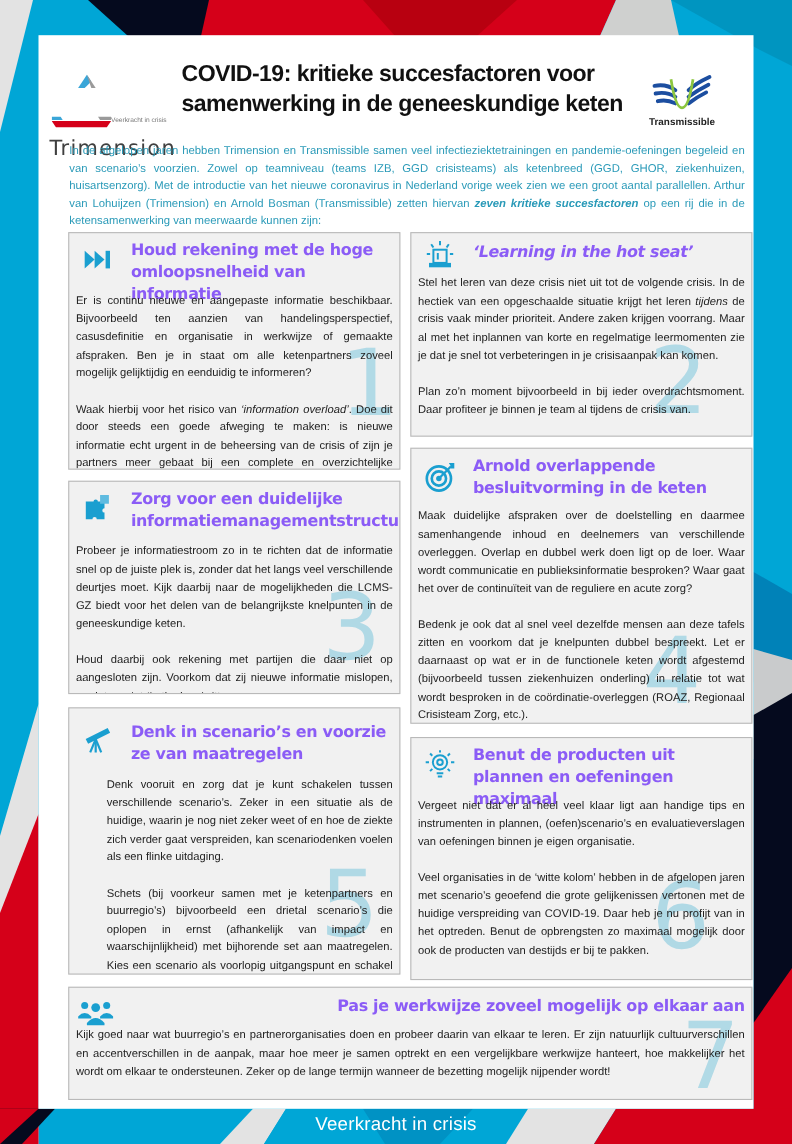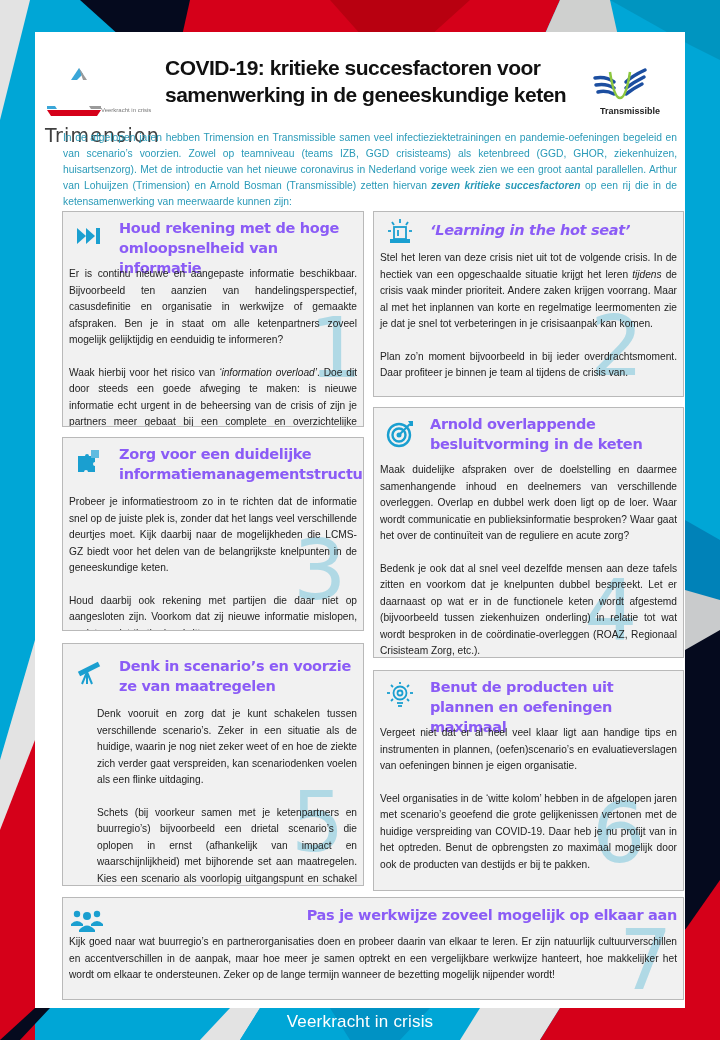--- a/index.html
+++ b/index.html
@@ -14,21 +14,21 @@
   }
   .footer-text {
     position: absolute; left: 0; width: 720px; top: 1012px; text-align: center;
     color: #ffffff; font-size: 17px; font-family: "Liberation Sans", sans-serif; letter-spacing: 0.2px;
   }
   
   .logo-left { position: absolute; left: 8px; top: 32px; width: 120px; height: 60px; }
   .logo-left .name { position: absolute; left: 2px; top: 16px; font-size: 19px; color: #404040; letter-spacing: 1.2px; font-family: "DejaVu Sans", sans-serif; margin-top: 44px; }
   .logo-left .tag { position: absolute; left: 58px; top: 43px; font-size: 6px; color: #777; }
   .logo-right { position: absolute; left: 545px; top: 32px; width: 80px; height: 60px; }
-  .logo-right .name { position: absolute; left: 0; top: 42px; width: 80px; text-align: right; font-size: 9px; font-weight: bold; color: #222; }
+  .logo-right .name { position: absolute; left: 0; top: 42px; width: 80px; text-align: center; font-size: 9px; font-weight: bold; color: #222; }
   .title {
     position: absolute; left: 130px; top: 22px; width: 420px; text-align: left;
     font-size: 21px; font-weight: bold; color: #111; line-height: 27px;
     font-family: "Liberation Sans Narrow", "Liberation Sans", sans-serif; letter-spacing: -0.5px;
   }
   .intro {
     position: absolute; left: 28px; top: 98px; width: 614px;
     font-size: 10.3px; line-height: 16px; color: #2a9ab8; text-align: justify;
   }
   .intro b { font-style: italic; color: #2a9ab8; }

